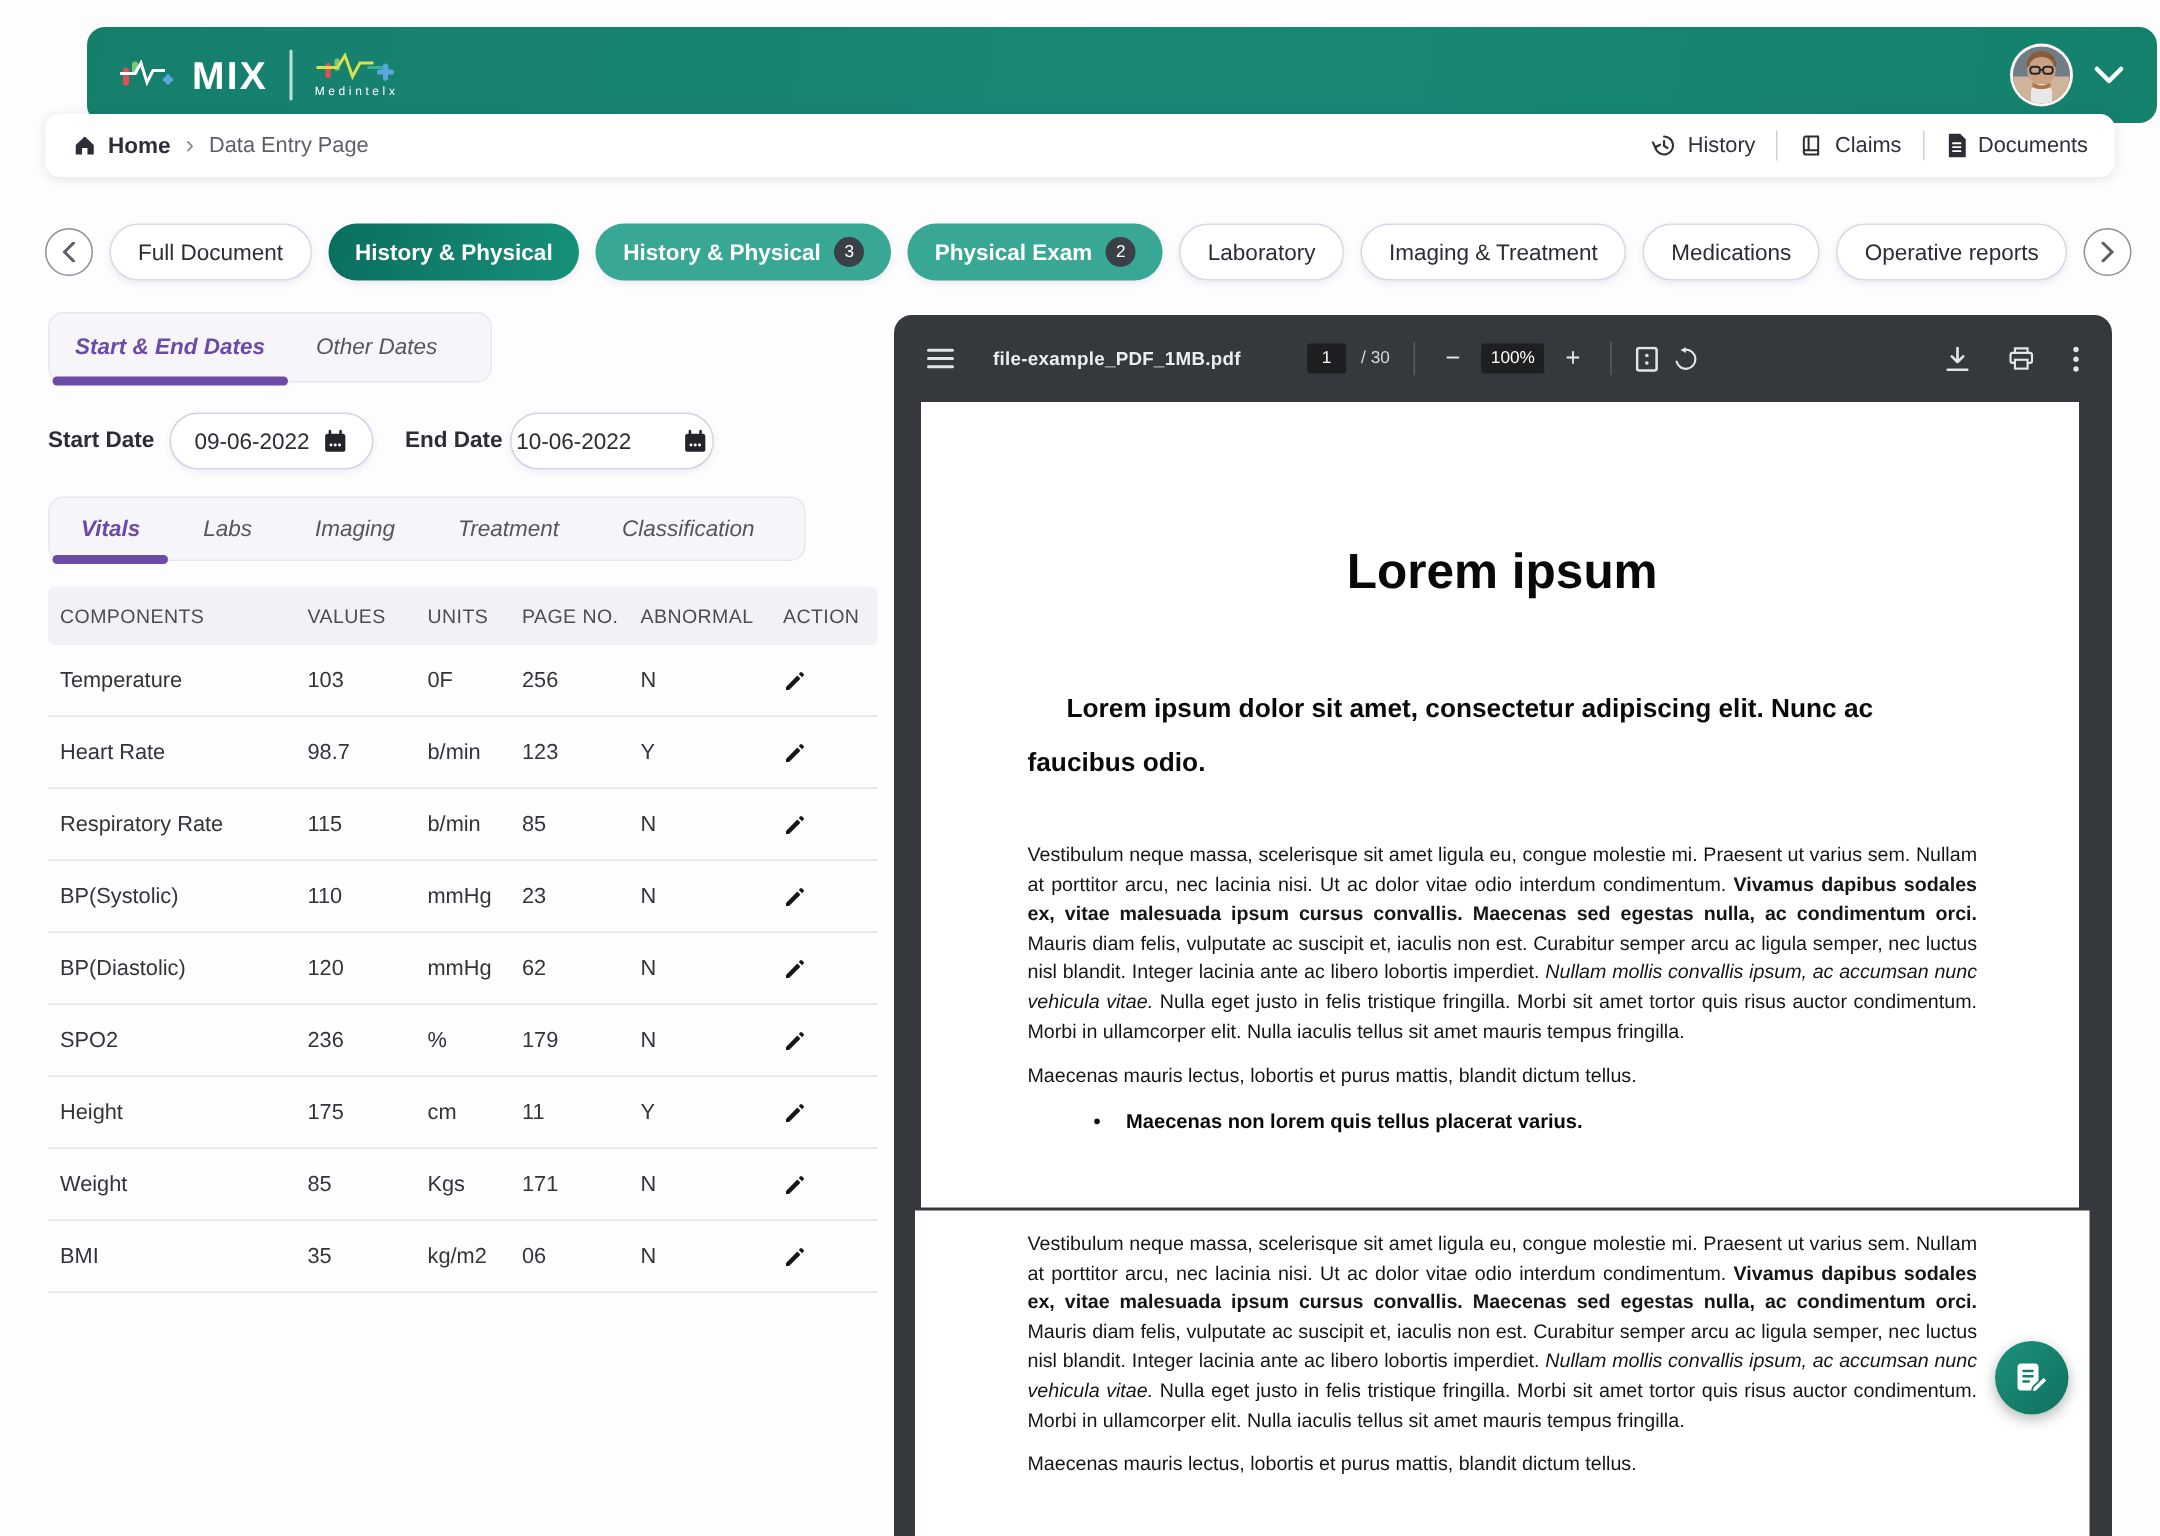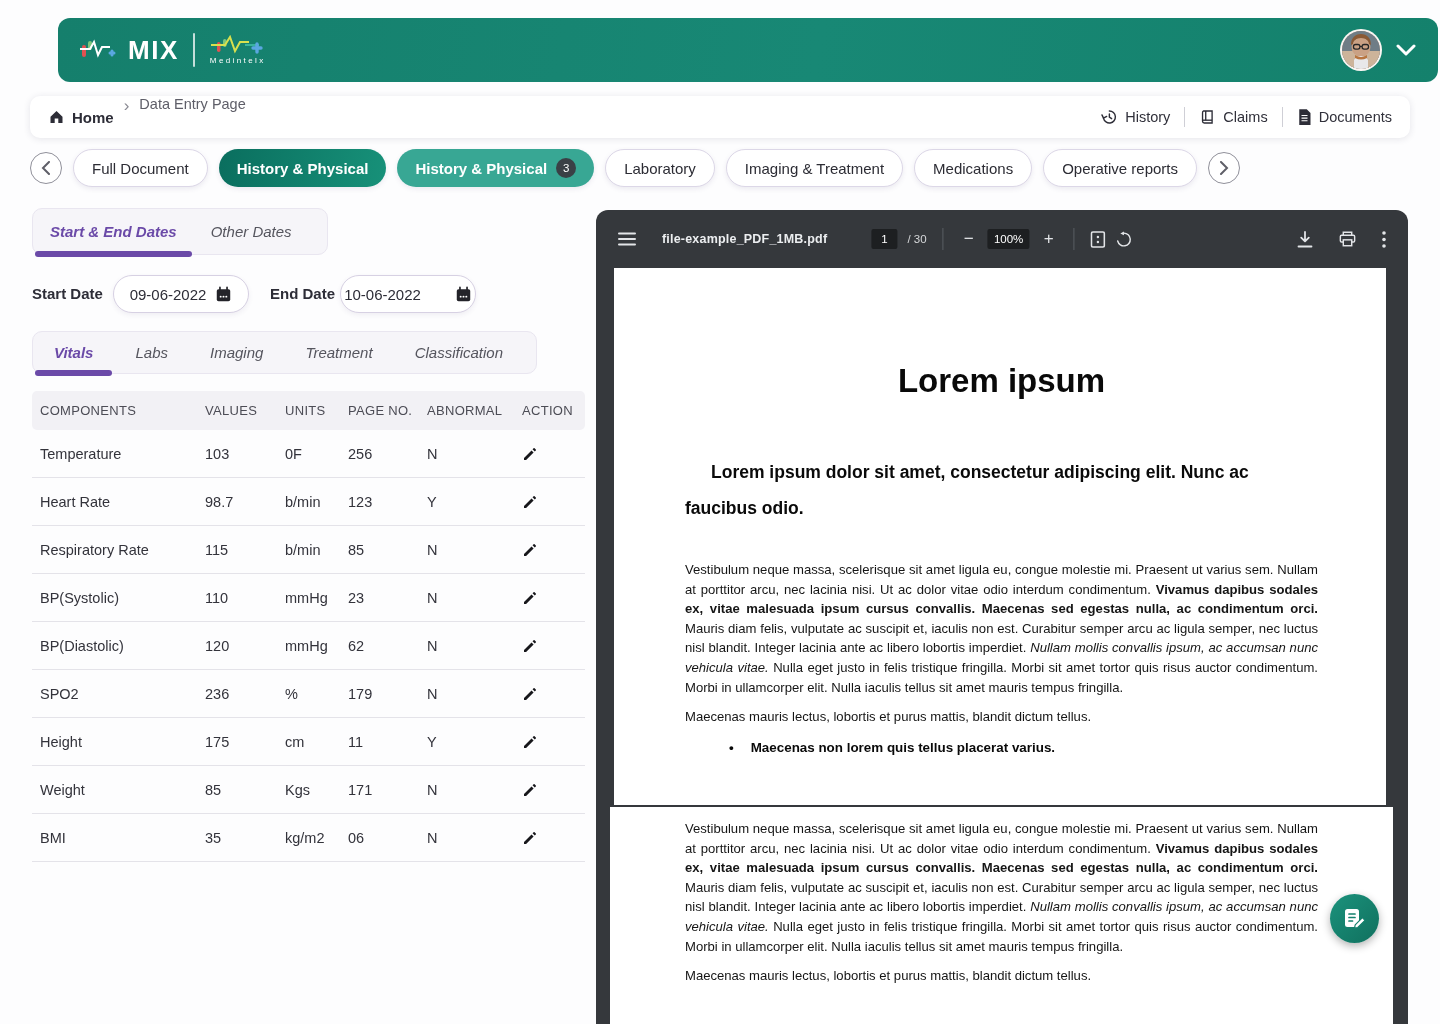--- a/index.html
+++ b/index.html
@@ -14,22 +14,22 @@
   .brand-text { color:#fff; font-weight:bold; font-size:26px; letter-spacing:1.5px; margin-left:8px; }
   .brand-divider { width:2px; height:34px; background:rgba(255,255,255,.75); margin:0 14px; border-radius:1px; }
   .medx { display:flex; flex-direction:column; align-items:center; }
   .medx-label { color:#fff; font-size:8px; letter-spacing:2.4px; margin-top:1px; }
   .header-spacer { flex:1; }
   .avatar { width:42px; height:42px; border-radius:50%; border:2px solid rgba(255,255,255,.9);
     overflow:hidden; background:#c9a184; cursor:pointer; }
   .chev-down { margin-left:14px; cursor:pointer; display:flex; }
 
   
-  .crumbbar { left:30px; top:96px; width:1380px; height:42px; background:#fff; border-radius:10px;
-    box-shadow:0 1px 7px rgba(50,50,80,.12); display:flex; padding:0 18px; }
+  .crumbbar { left:30px; top:76px; width:1380px; height:42px; background:#fff; border-radius:10px;
+    box-shadow:0 1px 7px rgba(50,50,80,.12); display:flex; align-items:center; padding:0 18px; }
   .crumb-home { display:flex; align-items:center; gap:7px; cursor:pointer; }
   .crumb-home-label { font-size:15px; font-weight:bold; color:#2d2d37; }
   .crumb-sep { color:#8a8a93; font-size:17px; margin:0 10px; }
   .crumb-current { font-size:14.5px; color:#5e5e68; }
   .crumb-actions { margin-left:auto; display:flex; align-items:center; }
   .crumb-action { display:flex; align-items:center; gap:7px; cursor:pointer; font-size:14.5px; color:#30303a; }
   .crumb-divider { width:1px; height:20px; background:#cfcfd6; margin:0 14px; }
 
   
   .chiprow { left:30px; top:146px; width:1380px; height:44px; display:flex; align-items:center; gap:11px; }
@@ -191,20 +191,24 @@
   <span class="chip">
       <span>Full Document</span>
     </span>
   <span class="chip active">
       <span>History &amp; Physical</span>
     </span>
   <span class="chip teal">
     <span>History &amp; Physical</span>
     <span class="chip-badge">3</span>
   </span>
+  <span class="chip teal">
+    <span>Physical Exam</span>
+    <span class="chip-badge">2</span>
+  </span>
   <span class="chip">
       <span>Laboratory</span>
     </span>
   <span class="chip">
       <span>Imaging &amp; Treatment</span>
     </span>
   <span class="chip">
       <span>Medications</span>
     </span>
   <span class="chip">

